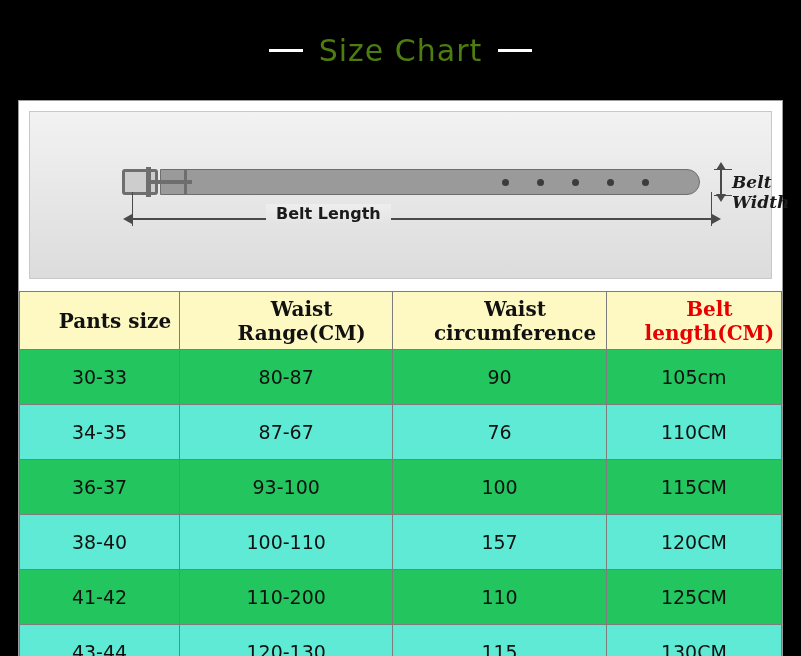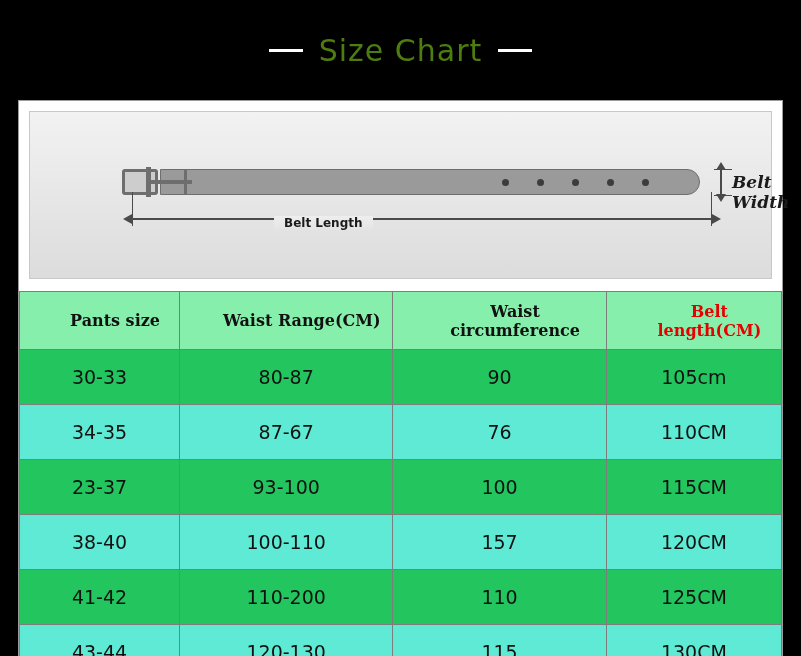--- a/index.html
+++ b/index.html
@@ -143,29 +143,28 @@
   .len-arrow::after { right: -9px; border-left: 9px solid #4a4a4a; }
   .tick-left, .tick-right {
     position: absolute;
     width: 1px;
     background: #4a4a4a;
   }
   .tick-left { left: 102px; top: 80px; height: 34px; }
   .tick-right { left: 681px; top: 80px; height: 34px; }
   .len-label {
     position: absolute;
-    left: 244px;
+    left: 236px;
     top: 92px;
     background: linear-gradient(to bottom, #eeeeee, #e4e4e4);
     padding: 0 10px;
-    font-size: 12px;
+    font-size: 16px;
     font-weight: bold;
     color: #1b1b1b;
     font-family: "DejaVu Sans", sans-serif;
-    margin-top: 12px;
   }
   .width-arrow {
     position: absolute;
     left: 690px;
     top: 58px;
     width: 2px;
     height: 24px;
     background: #4a4a4a;
   }
   .width-arrow::before, .width-arrow::after {
@@ -204,23 +203,23 @@
     margin-top: 12px;
   }
   table.size-table th, table.size-table td {
     border: 1px solid #7d7d7d;
     text-align: center;
     color: #111111;
   }
   table.size-table thead th {
     height: 55px;
     font-family: "DejaVu Serif", serif;
-    font-size: 16px;
+    font-size: 20px;
     font-weight: bold;
-    background: #86efac;
+    background: #fef9c3;
     padding-left: 32px;
   }
   table.size-table thead th.accent {
     color: #e60000;
   }
   table.size-table tbody td {
     height: 52px;
     font-size: 19px;
     font-family: "DejaVu Sans", sans-serif;
     background: #22c55e;
@@ -295,21 +294,21 @@
           <td>90</td>
           <td>105cm</td>
         </tr>
         <tr class="alt">
           <td>34-35</td>
           <td>87-67</td>
           <td>76</td>
           <td>110CM</td>
         </tr>
         <tr>
-          <td>23-37</td>
+          <td>36-37</td>
           <td>93-100</td>
           <td>100</td>
           <td>115CM</td>
         </tr>
         <tr class="alt">
           <td>38-40</td>
           <td>100-110</td>
           <td>157</td>
           <td>120CM</td>
         </tr>

